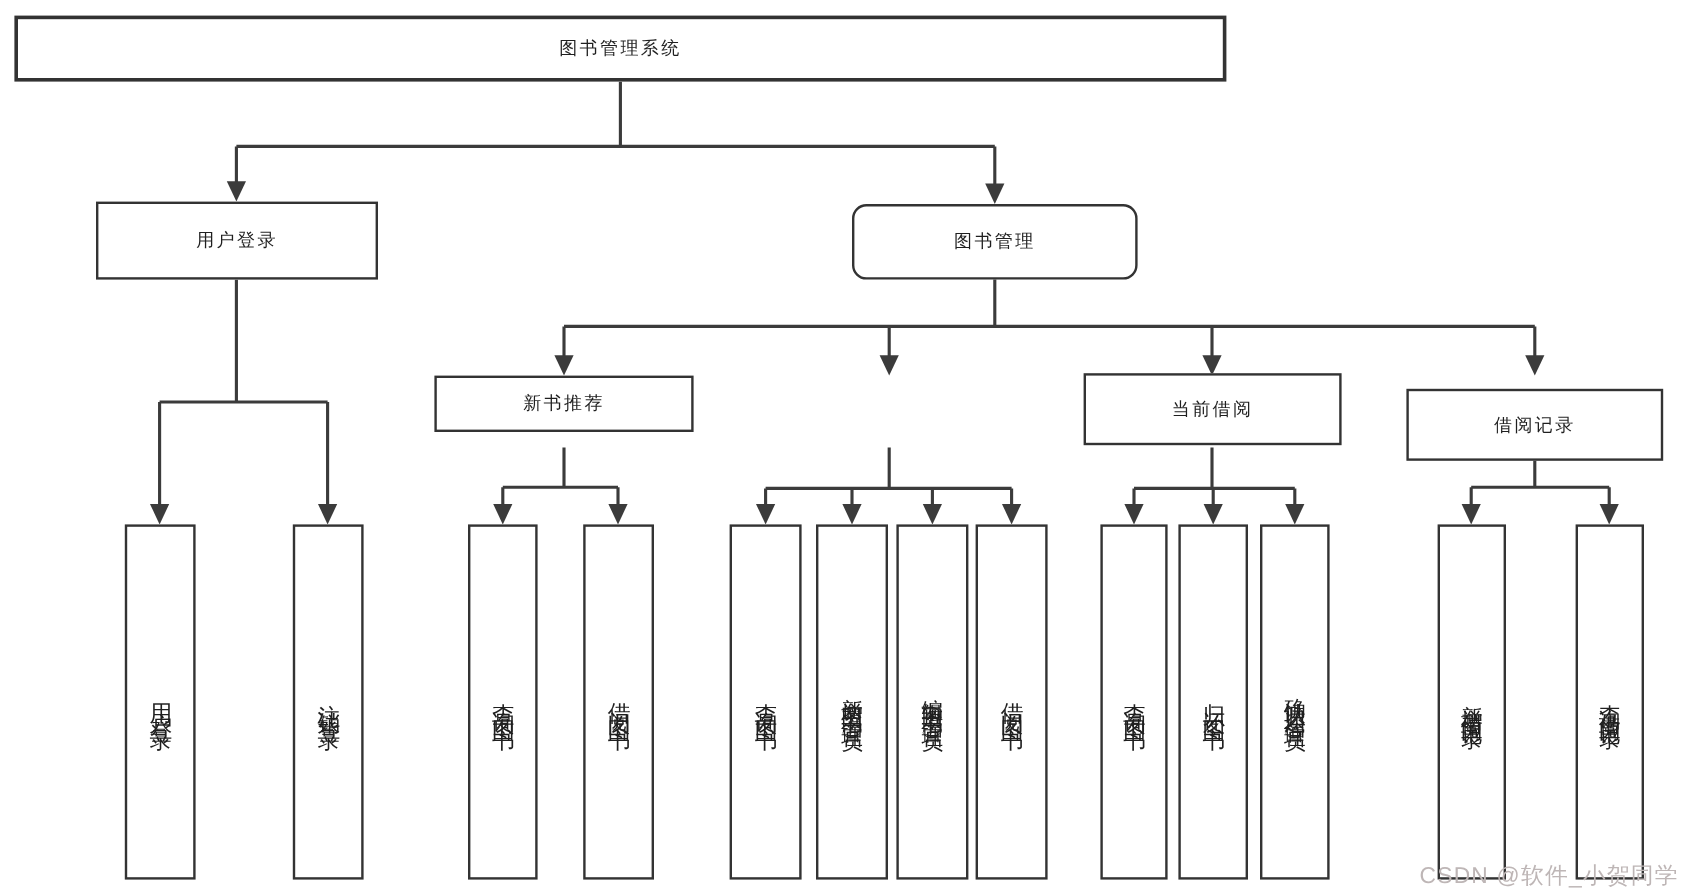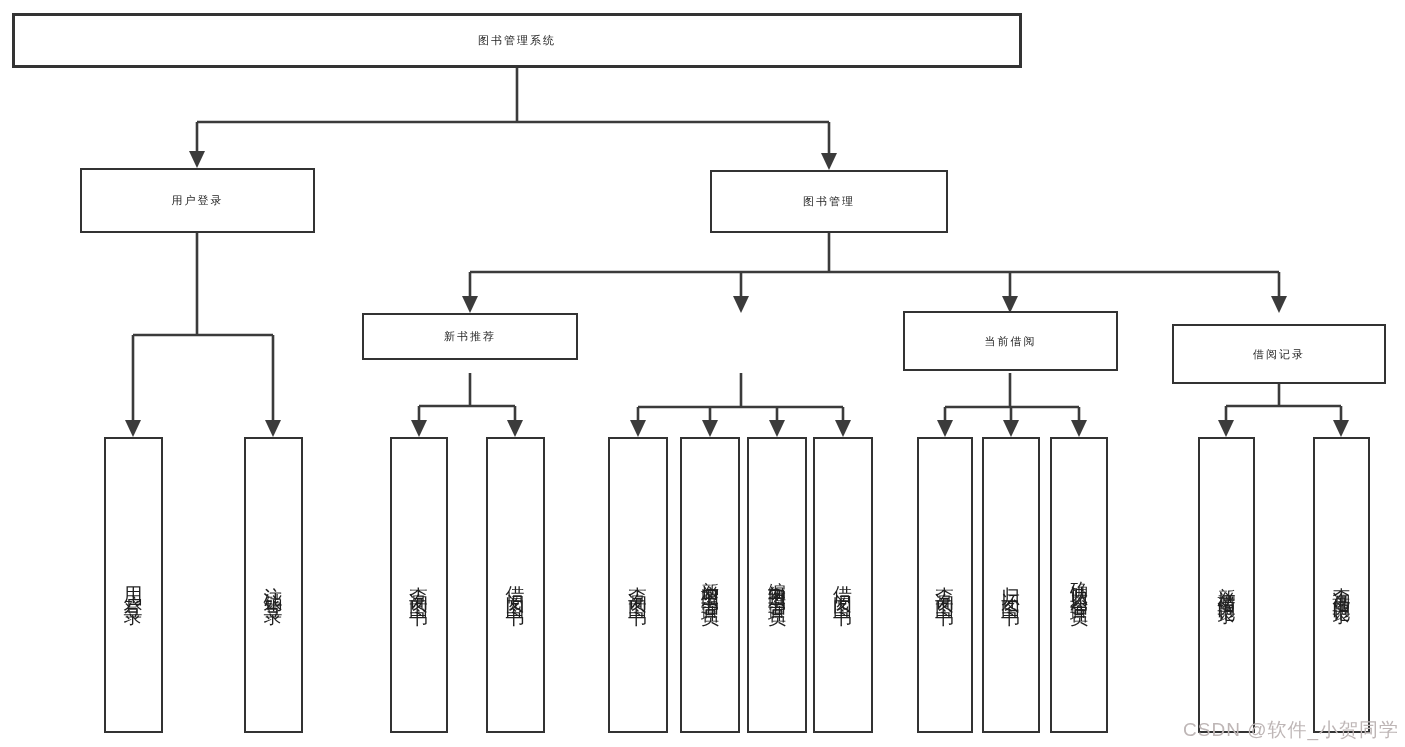--- a/index.html
+++ b/index.html
@@ -28,21 +28,21 @@
     box-sizing: border-box;
     background: #ffffff;
     border: 2.5px solid #333333;
     display: flex;
     align-items: center;
     justify-content: center;
     color: #1f1f1f;
   }
   .box.root { border-width: 3px; }
   .box.h .label {
-    font-size: 11px;
+    font-size: 15px;
     letter-spacing: 2px;
     white-space: nowrap;
   }
   .box.v .vlabel {
     writing-mode: vertical-rl;
     font-size: 19px;
     line-height: 1;
     letter-spacing: 7px;
     white-space: nowrap;
   }
@@ -103,21 +103,21 @@
     </g>
   </svg>
 
   <div class="box h root" style="left:12px; top:13px; width:1010px; height:55px;">
     <span class="label">图书管理系统</span>
   </div>
 
   <div class="box h" style="left:80px; top:168px; width:235px; height:65px;">
     <span class="label">用户登录</span>
   </div>
-  <div class="box h" style="left:710px; top:170px; width:238px; height:63px;">
+  <div class="box h" style="left:710px; top:170px; width:238px; height:63px;border-radius:12px;">
     <span class="label">图书管理</span>
   </div>
 
   <div class="box h" style="left:362px; top:313px; width:216px; height:47px;">
     <span class="label">新书推荐</span>
   </div>
   <div class="box h" style="left:903px; top:311px; width:215px; height:60px;">
     <span class="label">当前借阅</span>
   </div>
   <div class="box h" style="left:1172px; top:324px; width:214px; height:60px;">

